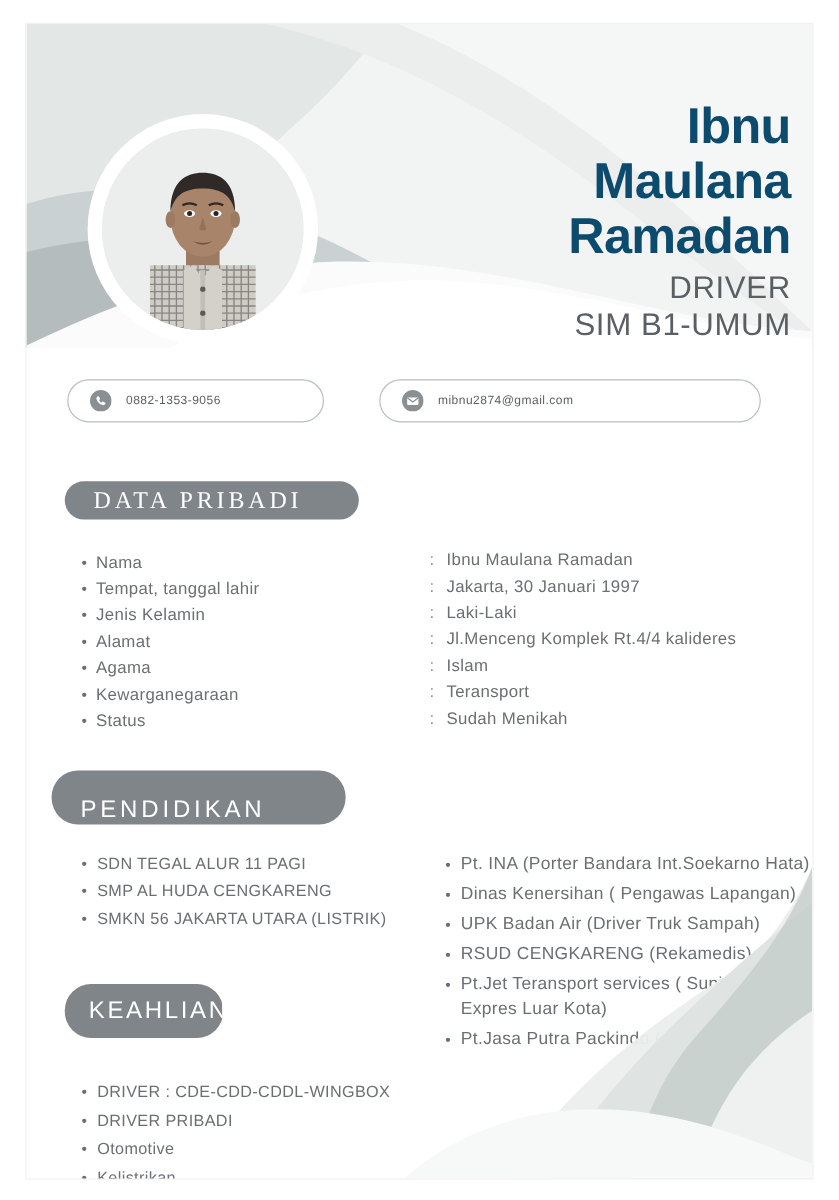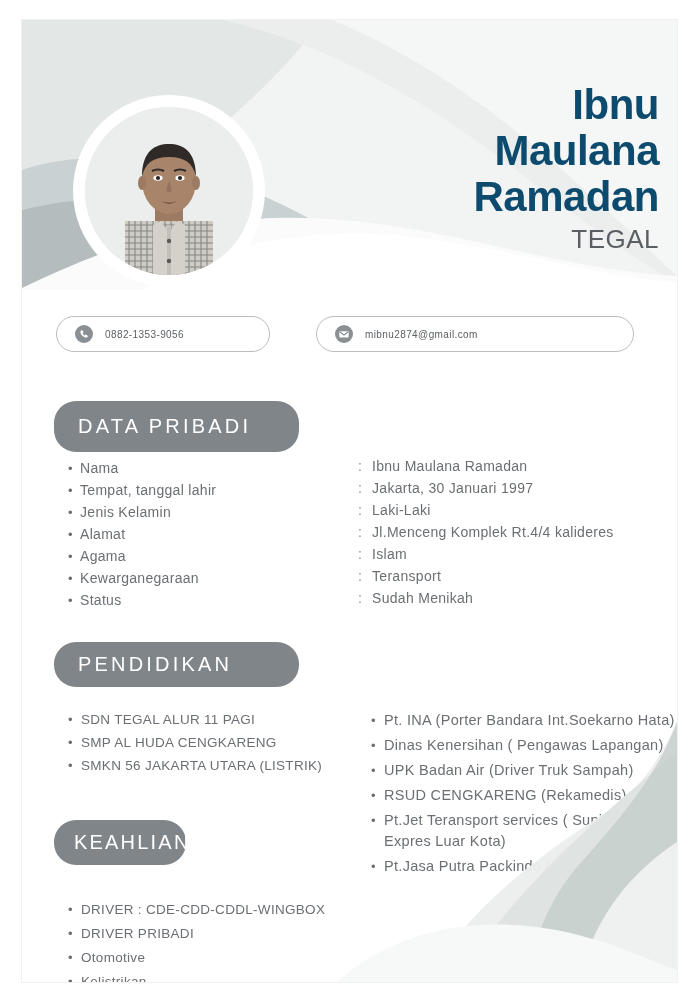--- a/index.html
+++ b/index.html
@@ -132,24 +132,24 @@
     border-radius: 22px;
     display: flex;
     align-items: center;
     box-sizing: border-box;
   }
   .sec-pill span {
     color: #ffffff;
     font-weight: normal;
     white-space: nowrap;
   }
-  #pill-data  { left: 32px;  top: 381px; width: 245px; height: 51px; padding-left: 24px; }
+  #pill-data  { left: 32px;  top: 381px; width: 245px; height: 32px; padding-left: 24px; font-family: Liberation Serif, serif; }
   #pill-data span { font-size: 20px; letter-spacing: 3.2px; }
 
-  #pill-pend  { left: 32px;  top: 622px; width: 245px; height: 45px; padding-left: 24px; }
+  #pill-pend  { left: 21px;  top: 622px; width: 245px; height: 45px; padding-left: 24px; align-items: flex-end; }
   #pill-pend span { font-size: 20px; letter-spacing: 3.2px; }
 
   #pill-peng  { left: 335px; top: 622px; width: 245px; height: 45px; padding-left: 22px; }
   #pill-peng span { font-size: 14px; letter-spacing: 2.4px; }
 
   #pill-keah  { left: 32px;  top: 800px; width: 132px; height: 45px; padding-left: 20px; }
   #pill-keah span { font-size: 20px; letter-spacing: 2.2px; }
 
   
   .dp {
@@ -293,21 +293,22 @@
 
         <path d="M76,94 Q84,100 92,94 Q84,97 76,94 Z" fill="#7d4e44"></path>
       </svg>
     </div>
   </div>
 
   <div class="name-block">
     <div class="name-line">Ibnu</div>
     <div class="name-line">Maulana</div>
     <div class="name-line">Ramadan</div>
-    <div class="role">TEGAL</div>
+    <div class="role">DRIVER</div>
+    <div class="license">SIM B1-UMUM</div>
   </div>
 
   <div class="contact-row">
     <div class="contact-pill" id="pill-phone">
       <span class="c-icon">
         <svg width="18" height="18" viewBox="0 0 18 18" xmlns="http://www.w3.org/2000/svg">
           <circle cx="9" cy="9" r="9" fill="#8a8f93"></circle>
           <path d="M6.2,5.4 C6.7,5 7.3,5.1 7.6,5.6 L8.3,6.8 C8.5,7.2 8.4,7.6 8.1,7.9 L7.6,8.3 C7.9,9.3 8.7,10.1 9.7,10.4 L10.1,9.9 C10.4,9.6 10.8,9.5 11.2,9.7 L12.4,10.4 C12.9,10.7 13,11.3 12.6,11.8 C12,12.5 11.2,12.8 10.4,12.6 C8,12 6,10 5.4,7.6 C5.2,6.8 5.5,6 6.2,5.4 Z" fill="#ffffff"></path>
         </svg>
       </span>

